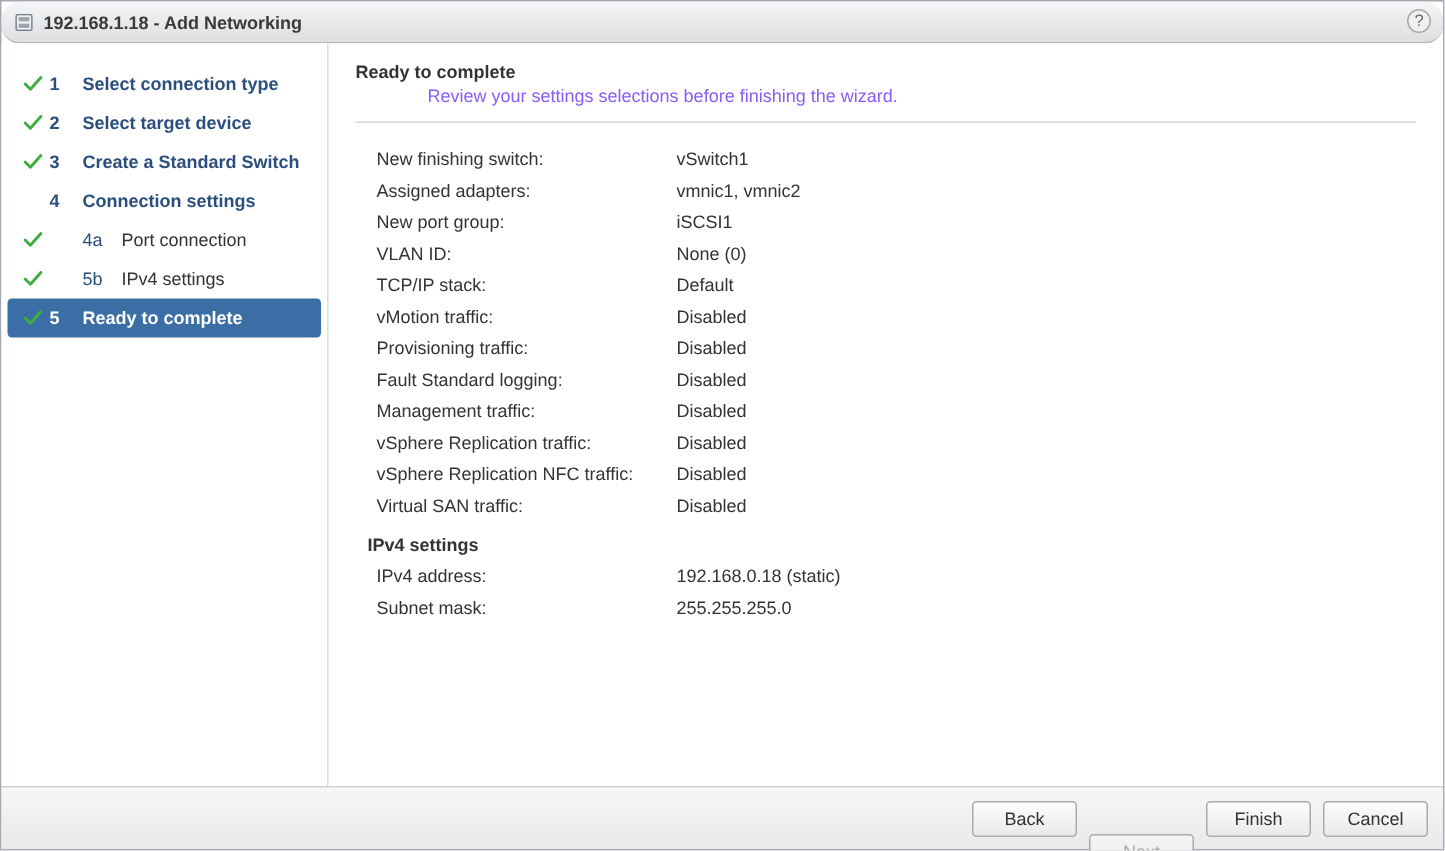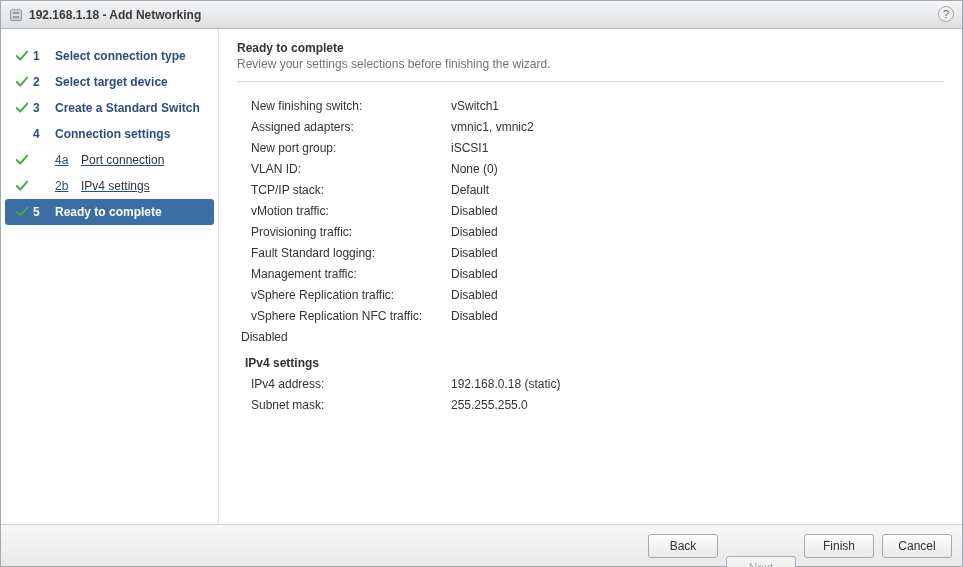--- a/index.html
+++ b/index.html
@@ -20,20 +20,21 @@
   }
   
   .titlebar {
     height: 28px;
     background: linear-gradient(to bottom, #f4f5f6 0%, #dedfe1 100%);
     border-bottom: 1px solid #b5b8bc;
     display: flex;
     align-items: center;
     padding: 0 8px;
     position: relative;
+    border-radius: 12px;
   }
   .titlebar .host-icon {
     width: 14px; height: 14px;
     margin-right: 6px;
     display: inline-block;
   }
   .titlebar .host-icon svg { width: 14px; height: 14px; }
   .titlebar .title-text {
     font-size: 12px;
     color: #3a3a3a;
@@ -95,21 +96,20 @@
     padding-left: 0;
     font-weight: normal;
   }
   .step .label {
     flex: 1;
     font-weight: bold;
     color: #2b4f7d;
   }
   .step.sub {
     padding-left: 34px;
-    text-decoration: underline;
   }
   .step.sub .label { font-weight: normal; color: #333; }
   .step.active {
     background: #3b6ea5;
     color: #fff;
   }
   .step.active .num, .step.active .label { color: #fff; }
   .step.plain .label { font-weight: bold; }
   
   .main {
@@ -123,21 +123,22 @@
     margin-bottom: 14px;
   }
   .main-header h2 {
     font-size: 12px;
     font-weight: bold;
     color: #333;
     margin-bottom: 2px;
   }
   .main-header p {
     font-size: 12px;
-    color: #737373;
+    color: #8b5cf6;
+    margin-left: 48px;
   }
   .summary-list {
     margin-left: 4px;
   }
   .summary-row {
     display: flex;
     font-size: 12px;
     color: #333;
     line-height: 21px;
   }
@@ -253,21 +254,21 @@
         <span class="label">Port connection</span>
       </div>
 
       <div class="step sub" style="padding-left:6px;">
         <span class="check-slot">
           <svg viewBox="0 0 16 16">
               <path d="M2 8 L6 12 L14 3" stroke="#3fae3f" stroke-width="2.2" fill="none" stroke-linecap="round" stroke-linejoin="round"></path>
             </svg>
         </span>
         <span class="check-slot"></span>
-        <span class="sub-num">2b</span>
+        <span class="sub-num">5b</span>
         <span class="label">IPv4 settings</span>
       </div>
 
       <div class="step plain active">
         <span class="check-slot">
           <svg viewBox="0 0 16 16">
               <path d="M2 8 L6 12 L14 3" stroke="#3fae3f" stroke-width="2.2" fill="none" stroke-linecap="round" stroke-linejoin="round"></path>
             </svg>
         </span>
         <span class="num">5</span>
@@ -321,20 +322,21 @@
           </div>
         <div class="summary-row">
             <span class="s-label">vSphere Replication traffic:</span>
             <span class="s-value">Disabled</span>
           </div>
         <div class="summary-row">
             <span class="s-label">vSphere Replication NFC traffic:</span>
             <span class="s-value">Disabled</span>
           </div>
         <div class="summary-row">
+            <span class="s-label">Virtual SAN traffic:</span>
             <span class="s-value">Disabled</span>
           </div>
 
         <div class="section-title">IPv4 settings</div>
         <div class="summary-row">
             <span class="s-label">IPv4 address:</span>
             <span class="s-value">192.168.0.18 (static)</span>
           </div>
         <div class="summary-row">
             <span class="s-label">Subnet mask:</span>

